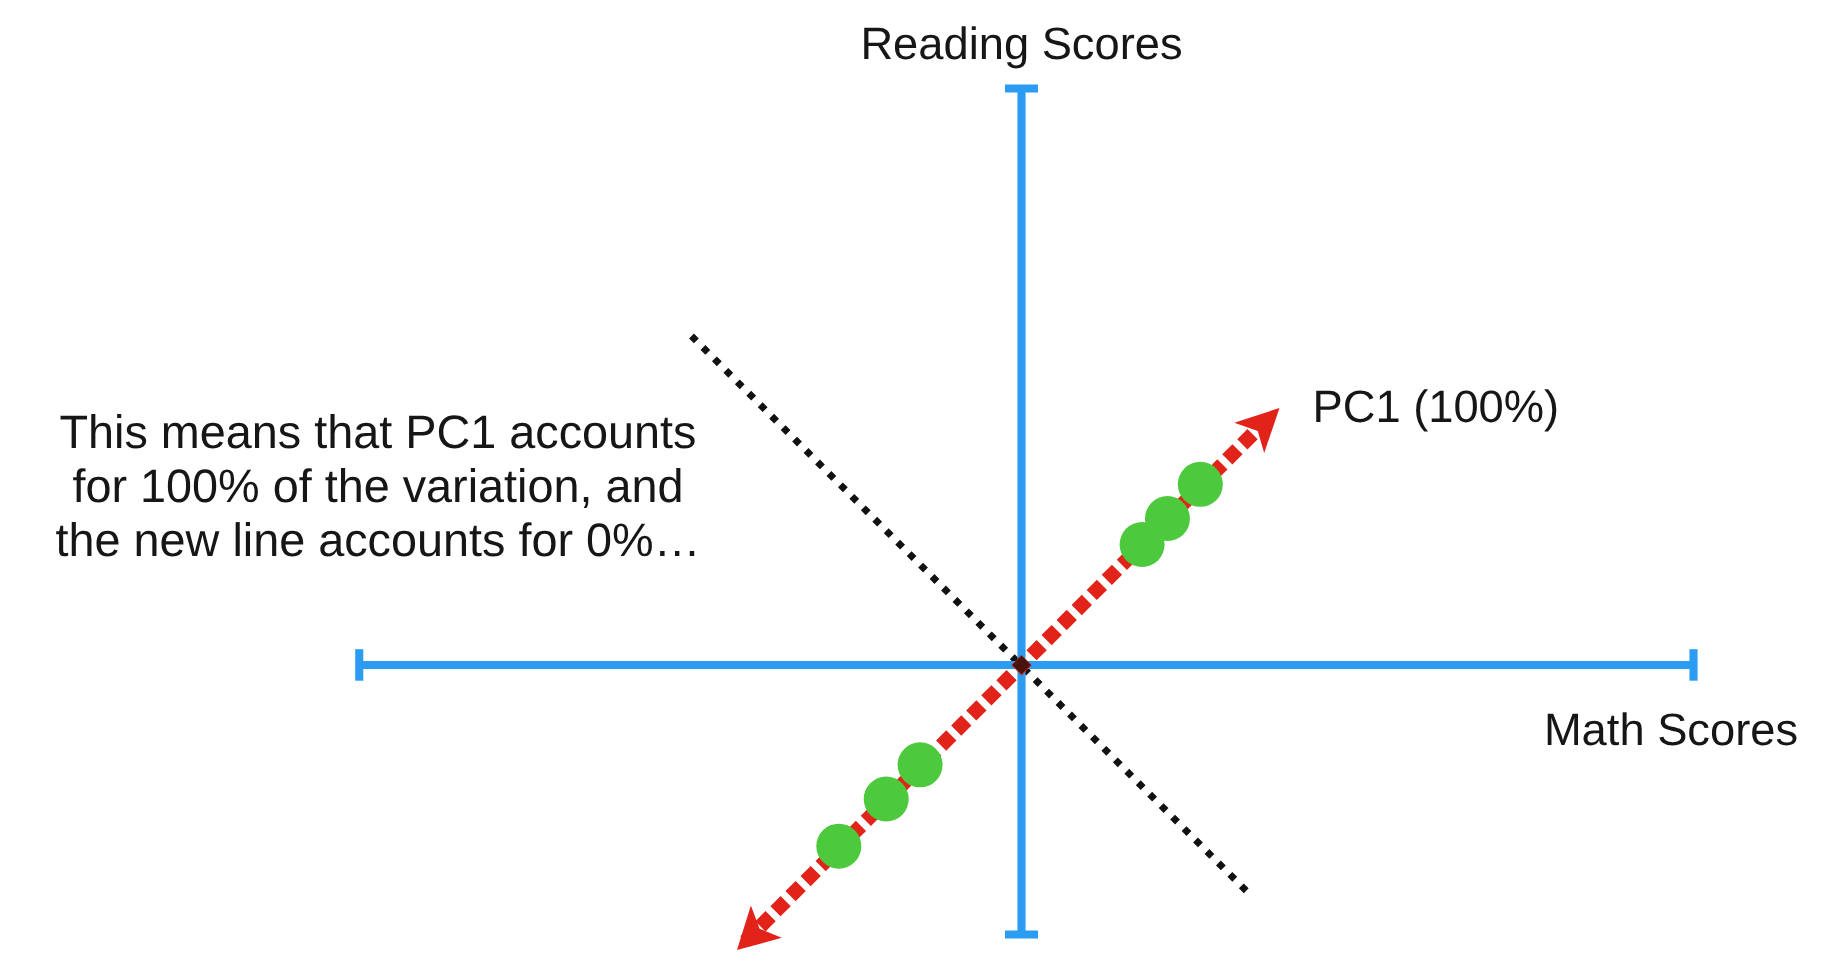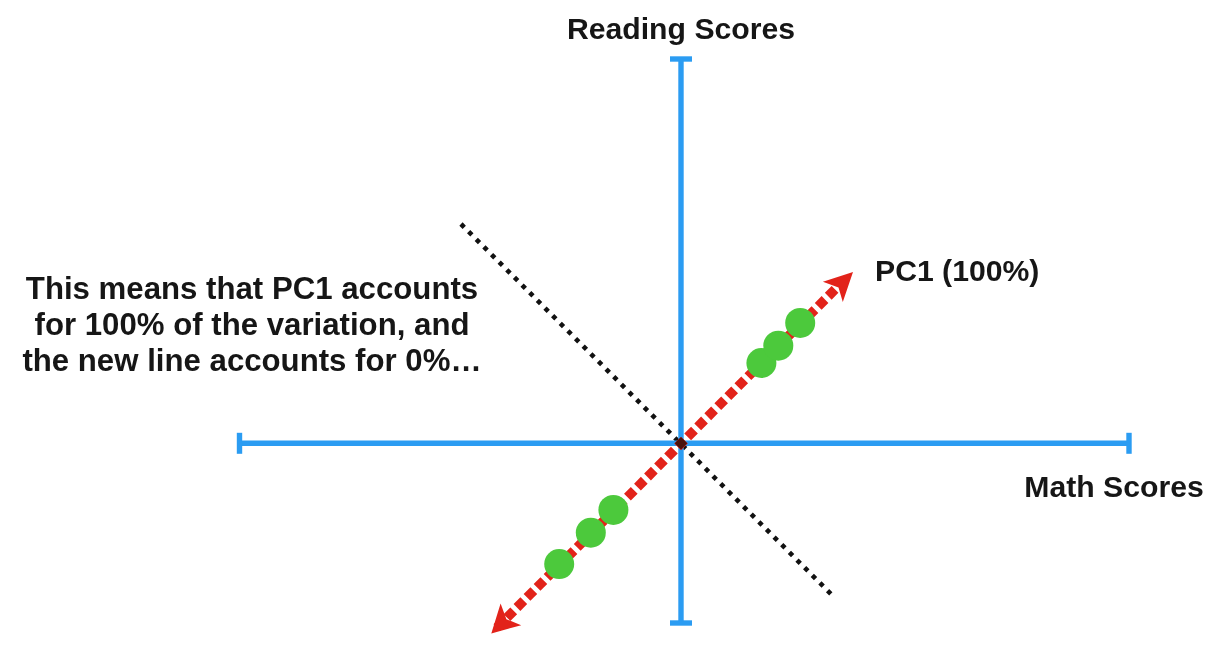--- a/index.html
+++ b/index.html
@@ -1,17 +1,17 @@
 <!DOCTYPE html>
 <html><head>
 <meta charset="utf-8">
 <style>
   html,body{margin:0;padding:0;background:#ffffff;}
   .stage{position:relative;width:1217px;height:651px;overflow:hidden;
-    font-family:"Liberation Sans", sans-serif;font-weight:bold;}
+    font-family:"Liberation Sans", sans-serif;}
   svg{position:absolute;left:0;top:0;}
 </style>
 </head>
 <body>
 <div class="stage">
 <svg width="1217" height="651" viewBox="0 0 1217 651">
 
   <line x1="461" y1="224" x2="833" y2="596" stroke="#111111" stroke-width="4.6" stroke-dasharray="4.6 6.2"></line>
 
   <g stroke="#2b9cf2" stroke-width="5.4">

